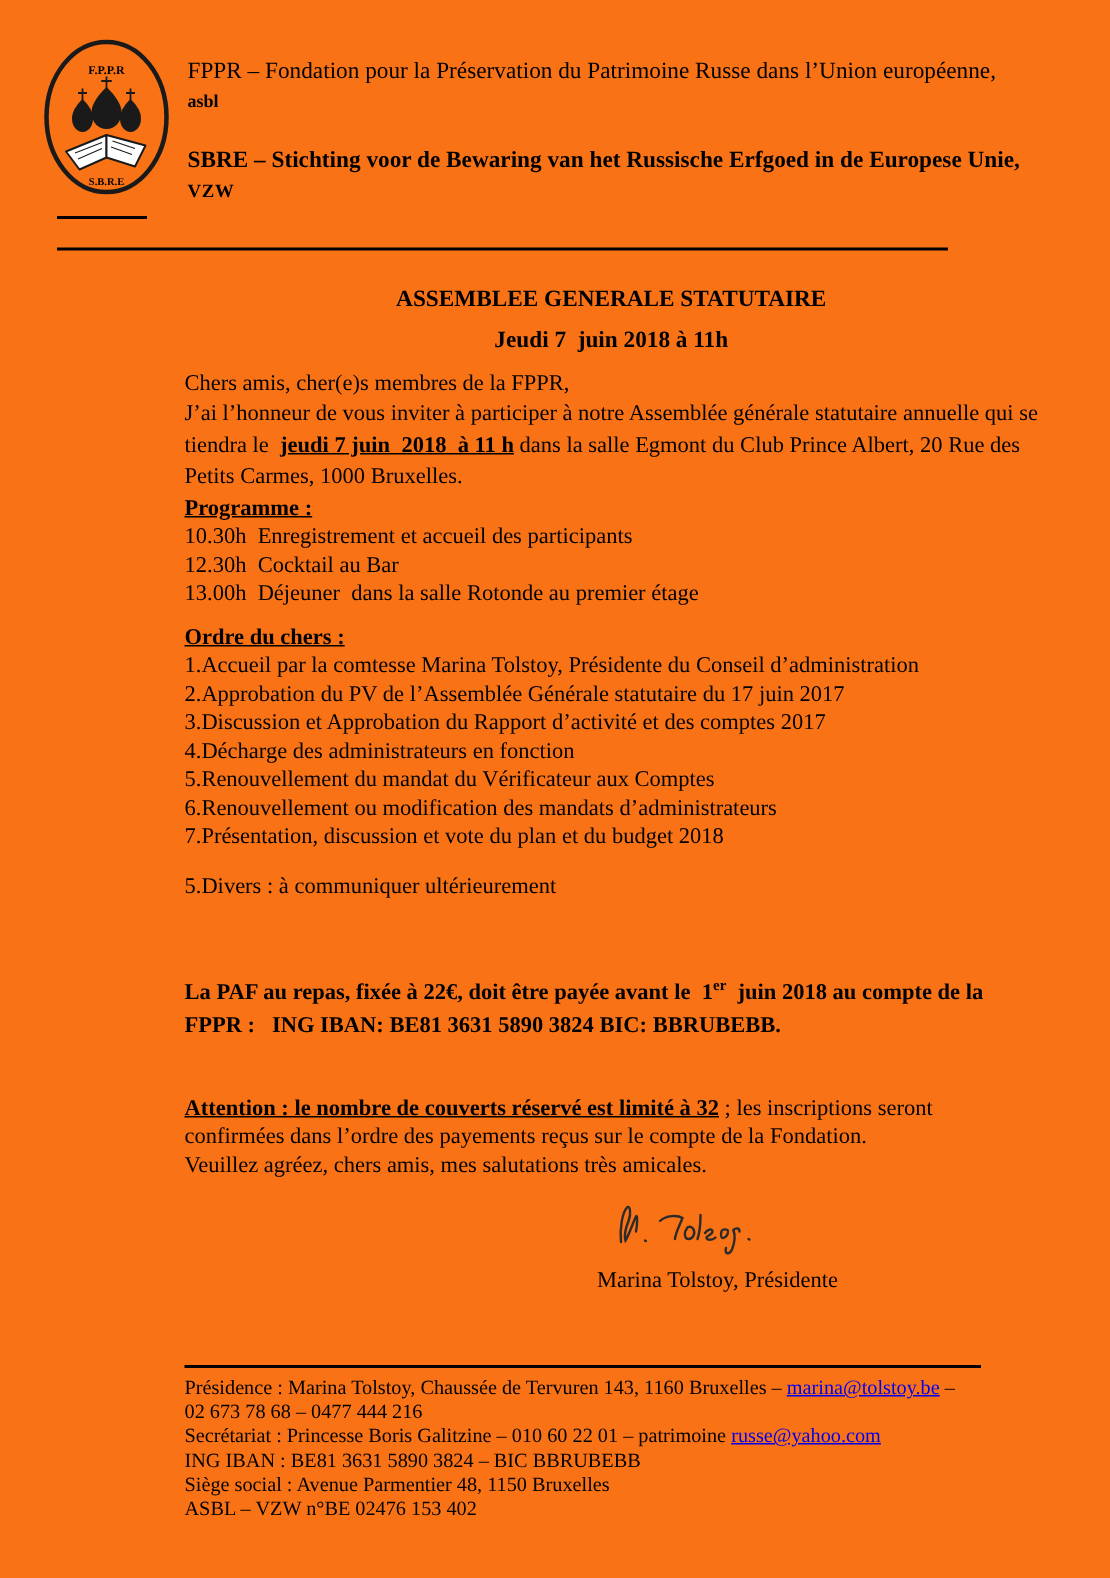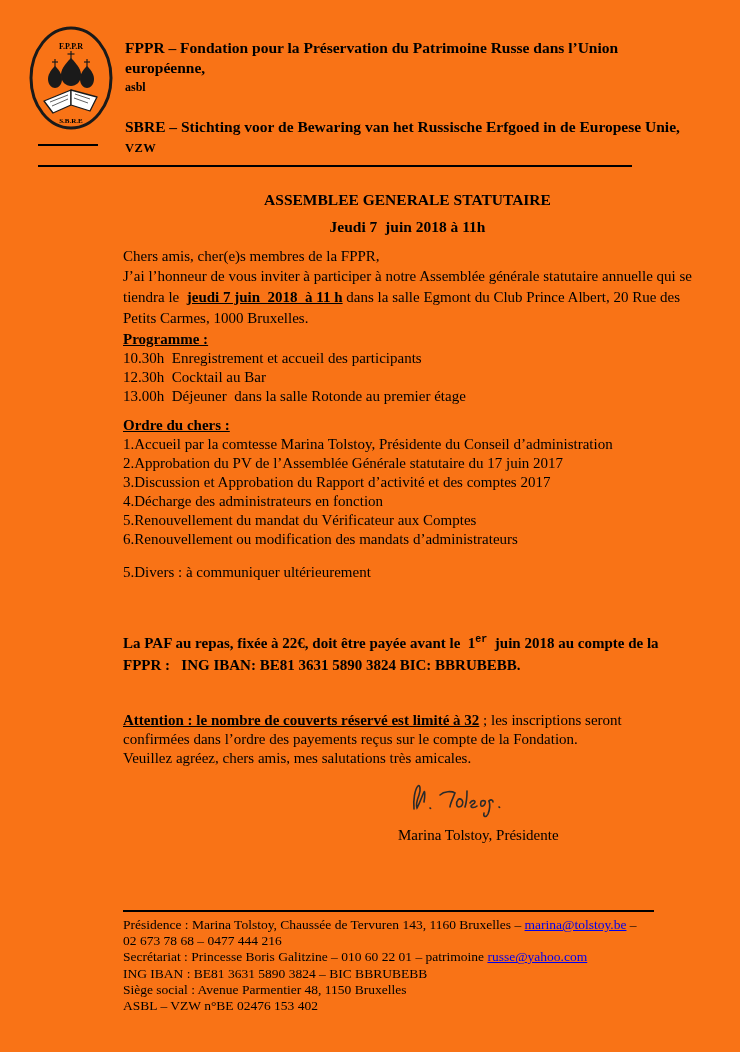--- a/index.html
+++ b/index.html
@@ -8,39 +8,39 @@
     background:#f97316; color:#000;
     font-family:"Liberation Serif", serif; font-size:15px;
     overflow:hidden;
   }
   .t { white-space:pre-wrap; }
   .bold { font-weight:bold;text-decoration:underline; }
 
   .header { position:absolute; top:26px; left:29px; display:flex; }
   .logo { flex:0 0 auto; }
   .header-text { margin-left:12px; width:572px; padding-top:12px; }
-  .org1 { font-weight:bold; font-size:15.5px; line-height:20px; }
+  .org1 { font-weight:normal; font-size:15.5px; line-height:20px; }
   .org-sub { font-weight:bold; font-size:12px; line-height:14px; margin-top:2px; }
   .org2 { font-weight:bold; font-size:15.5px; line-height:20px; margin-top:23px; }
   .vzw { font-size:12.5px; letter-spacing:0.5px; }
 
   .rule-short { position:absolute; top:144px; left:38px; width:60px; border-bottom:2px solid #000; }
   .rule-long  { position:absolute; top:165px; left:38px; width:594px; border-bottom:2px solid #000; }
 
   .content { position:absolute; top:190px; left:123px; width:569px; line-height:20px; }
   .title  { font-weight:bold; font-size:15.5px; text-align:center; line-height:20px; }
   .title2 { margin-top:7px; }
   .salutation { margin-top:9px; line-height:20px; }
   .intro { line-height:21px; }
   .label { line-height:20px; }
   .item  { line-height:19px; }
   .ordre-label { margin-top:9px; }
   .divers { margin-top:14px; line-height:19px; }
   .paf { margin-top:50px; font-weight:bold; line-height:22px; }
-  .paf sup { vertical-align:super; font-size:10px; line-height:0;font-family:Liberation Mono, monospace; }
+  .paf sup { vertical-align:super; font-size:10px; line-height:0; }
   .attention { margin-top:35px; line-height:19px; }
   .closing { line-height:19px; }
   .signature { display:block; margin:10px 0 0 277px; }
   .sig-name { margin-top:6px; margin-left:275px; line-height:19px; }
 
   .footer { position:absolute; top:910px; left:123px; width:546px; font-size:13.5px; line-height:16.2px; }
   .footer-rule { width:531px; border-bottom:2px solid #000; margin-bottom:5px; }
   .link { color:#0000EE; text-decoration:underline; cursor:pointer; }
 </style>
 </head>
@@ -103,20 +103,21 @@
     </div>
 
     <div class="label bold t ordre-label">Ordre du chers :</div>
     <div>
       <div class="item t">1.Accueil par la comtesse Marina Tolstoy, Présidente du Conseil d’administration</div>
       <div class="item t">2.Approbation du PV de l’Assemblée Générale statutaire du 17 juin 2017</div>
       <div class="item t">3.Discussion et Approbation du Rapport d’activité et des comptes 2017</div>
       <div class="item t">4.Décharge des administrateurs en fonction</div>
       <div class="item t">5.Renouvellement du mandat du Vérificateur aux Comptes</div>
       <div class="item t">6.Renouvellement ou modification des mandats d’administrateurs</div>
+      <div class="item t">7.Présentation, discussion et vote du plan et du budget 2018</div>
     </div>
 
     <div class="divers t">5.Divers : à communiquer ultérieurement</div>
 
     <div class="paf"><span class="t">La PAF au repas, fixée à 22€, doit être payée avant le  1</span><sup class="t">er</sup><span class="t">  juin 2018 au compte de la FPPR :   ING IBAN: BE81 3631 5890 3824 BIC: BBRUBEBB.</span></div>
 
     <div class="attention"><span class="t bold">Attention : le nombre de couverts réservé est limité à 32</span><span class="t"> ; les inscriptions seront confirmées dans l’ordre des payements reçus sur le compte de la Fondation.</span></div>
     <div class="closing t">Veuillez agréez, chers amis, mes salutations très amicales.</div>
 
     <svg class="signature" width="122" height="42" viewBox="0 0 122 42">

